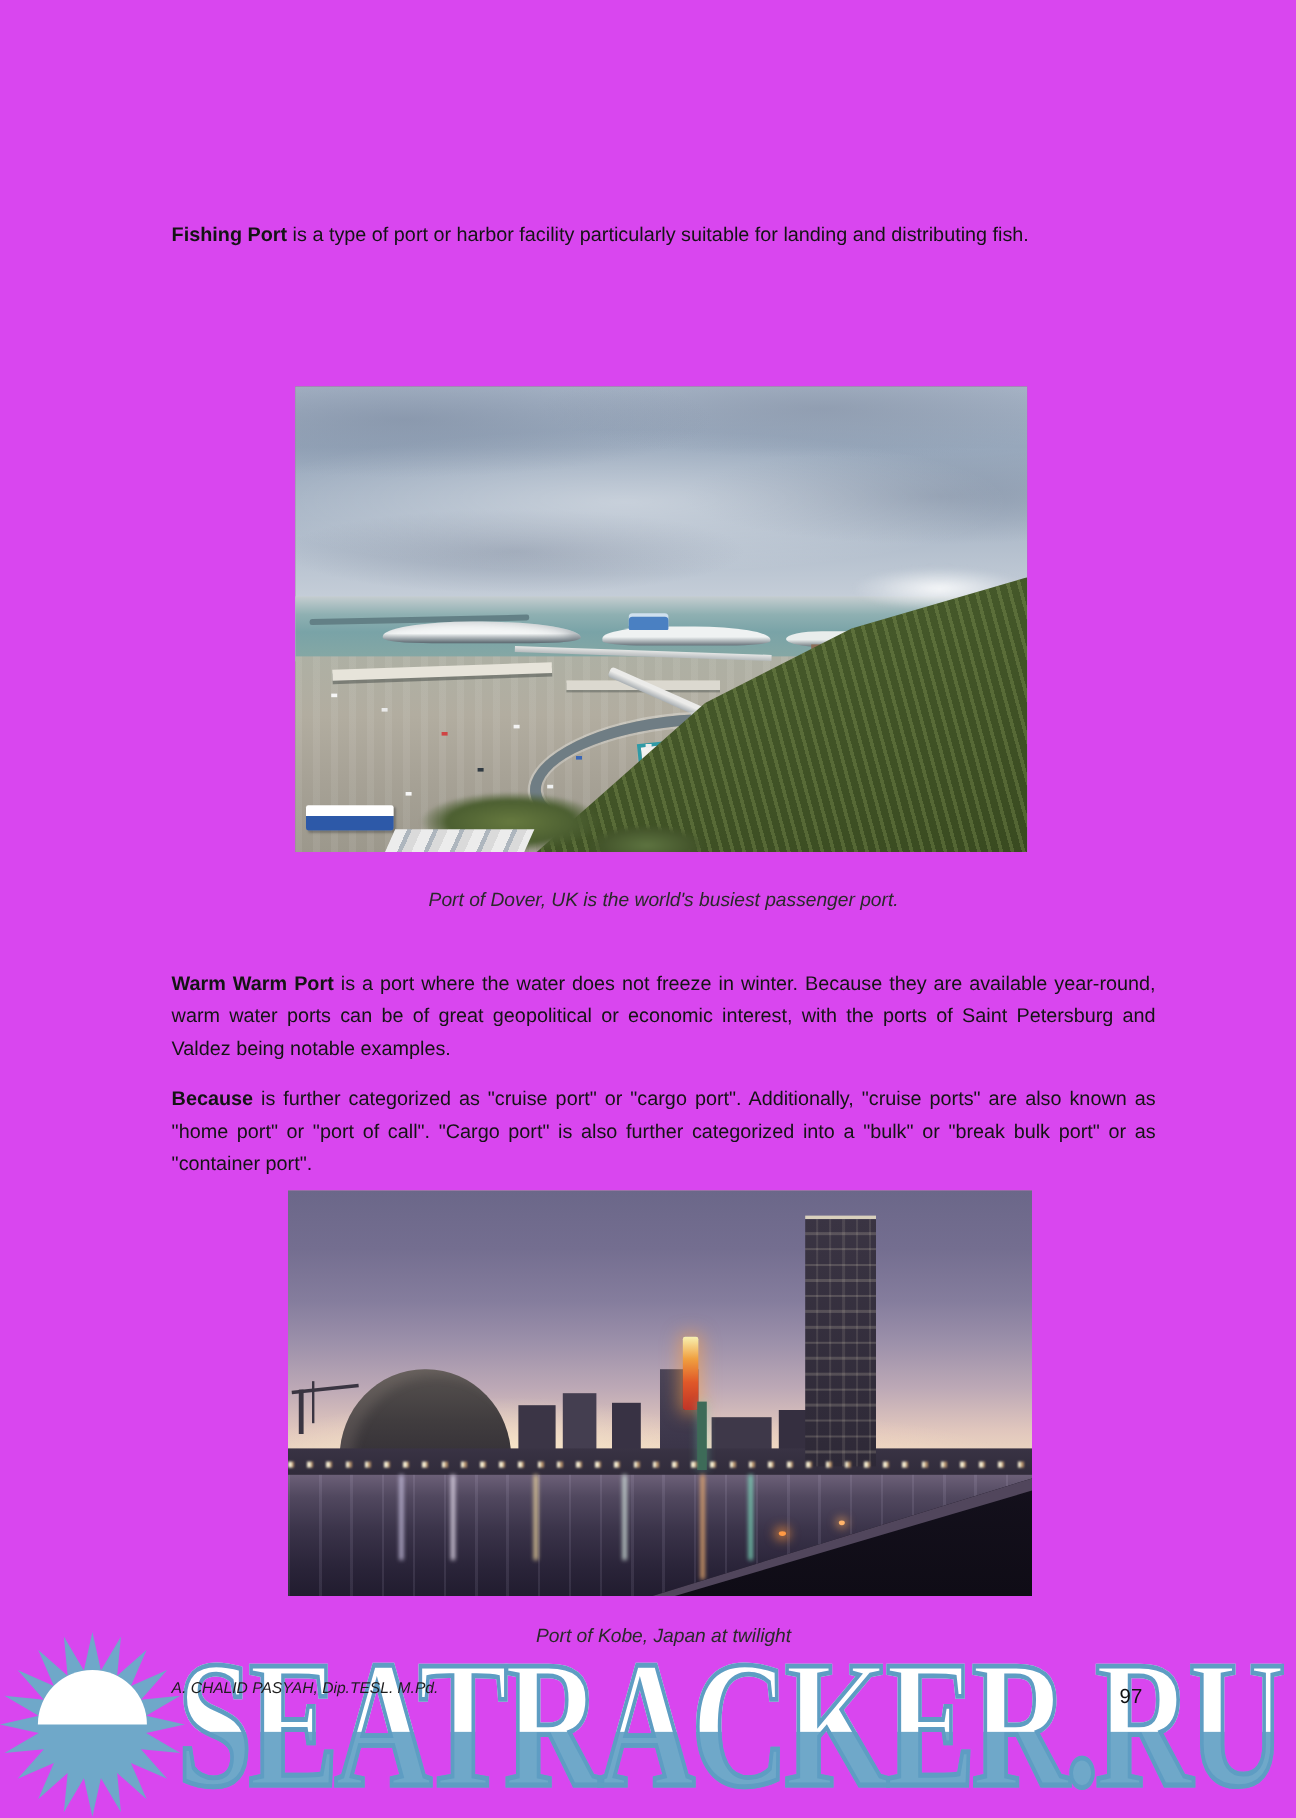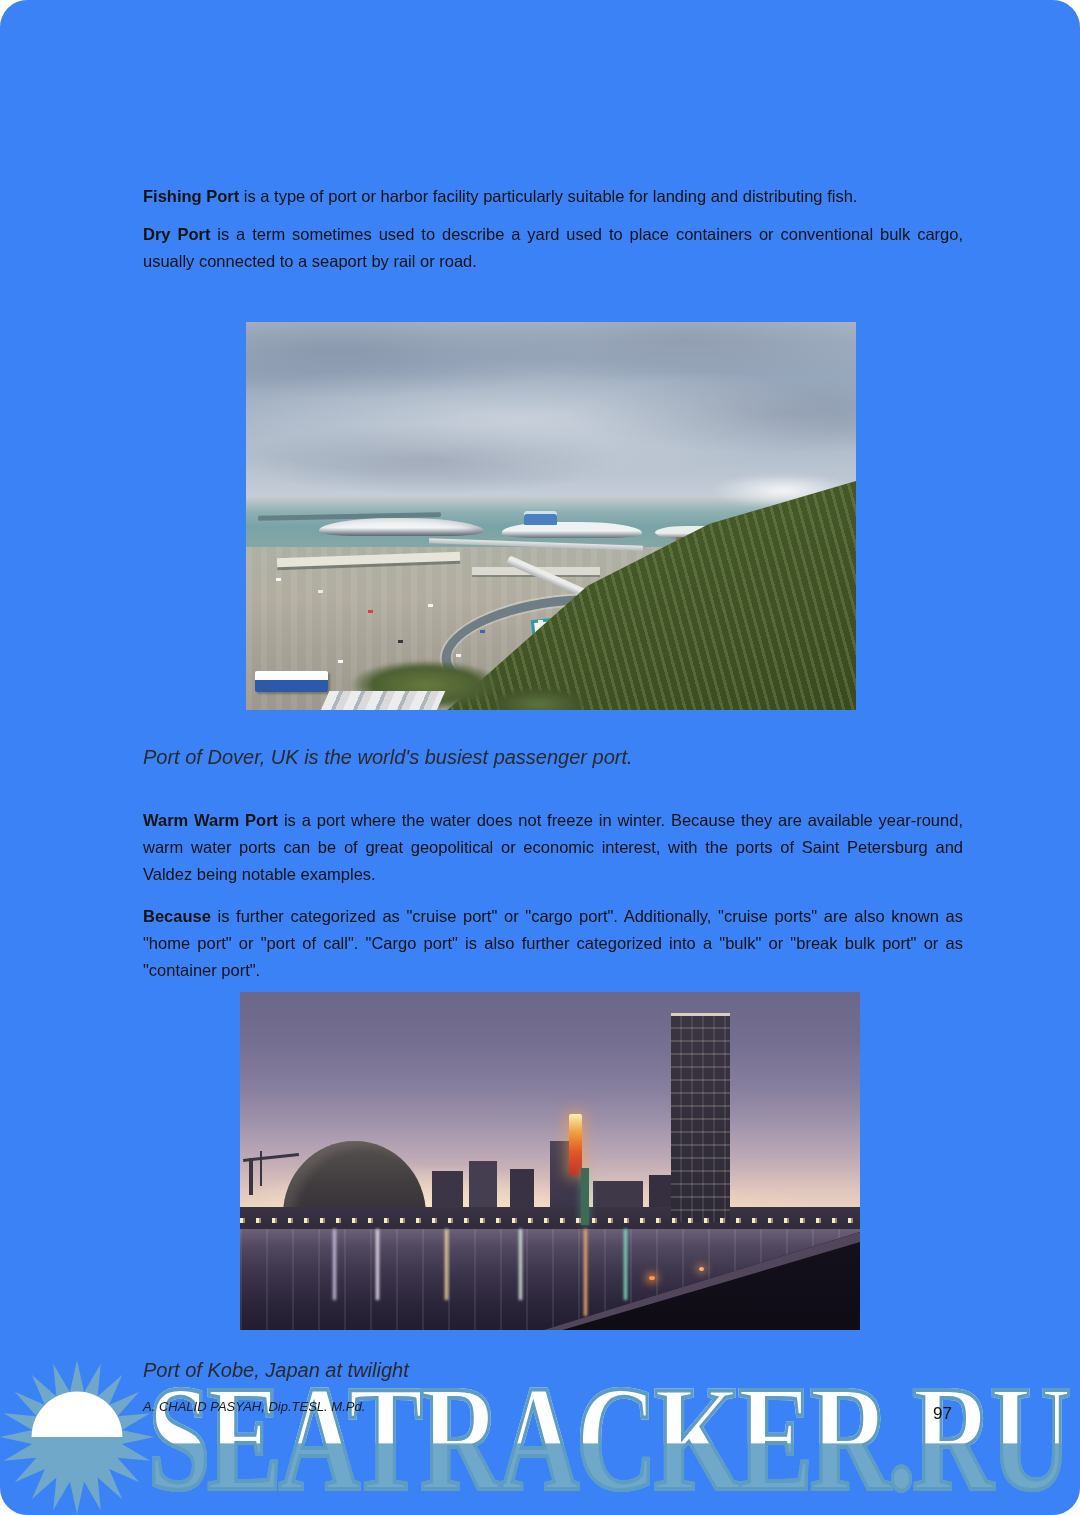--- a/index.html
+++ b/index.html
@@ -1,28 +1,28 @@
 <!DOCTYPE html>
 <html><head>
 <meta charset="utf-8">
 <style>
   html,body { margin:0; padding:0; background:#ffffff; }
   .page {
-    position:relative; width:1080px; height:1515px; background:#3b82f6;
-    overflow:hidden; font-family:"Liberation Sans", sans-serif; color:#111;border-radius:27px;
+    position:relative; width:1080px; height:1515px; background:#d946ef;
+    overflow:hidden; font-family:"Liberation Sans", sans-serif; color:#111;
   }
   .bodytext {
     position:absolute; left:143px; width:820px;
     font-size:16.5px; line-height:27px; text-align:justify; color:#141414;
   }
   .bodytext b { font-weight:bold; }
   .p1 { top:166px; } .p2 { top:204px; } .p3 { top:790px; } .p4 { top:886px; }
   .caption {
-    position:absolute; left:143px; width:820px; text-align:left;
-    font-style:italic; font-size:20px; color:#2a2a2a;
+    position:absolute; left:143px; width:820px; text-align:center;
+    font-style:italic; font-size:16px; color:#2a2a2a;
   }
   .cap1 { top:726px; } .cap2 { top:1339px; }
 
   .fig { position:absolute; overflow:hidden; background:#888; }
   .fig1 { left:246px; top:322px; width:610px; height:388px; }
   .fig2 { left:240px; top:992px; width:620px; height:338px; }
   .fig > div { position:absolute; }
 
   
   .f1-sky { inset:0 0 41% 0;
@@ -169,21 +169,20 @@
   .page-number { position:absolute; left:933px; top:1404px; z-index:6;
     font-size:17px; color:#111; }
 </style>
 </head>
 <body>
 
 <div class="page">
 
   <p class="bodytext p1"><b>Fishing Port</b><span> is a type of port or harbor facility particularly suitable for landing and distributing fish.</span></p>
 
-  <p class="bodytext p2"><b>Dry Port</b><span>  is a term sometimes used to describe a yard used to place containers or conventional bulk cargo, usually connected to a seaport by rail or road.</span></p>
 
   <div class="fig fig1">
     <div class="f1-sky"></div>
     <div class="f1-sea"></div>
     <div class="f1-town"></div>
     <div class="f1-breakwater"></div>
     <div class="f1-ferry1"></div>
     <div class="f1-ferry2"></div>
     <div class="f1-ferry3"></div>
     <div class="f1-shipblue"></div>

